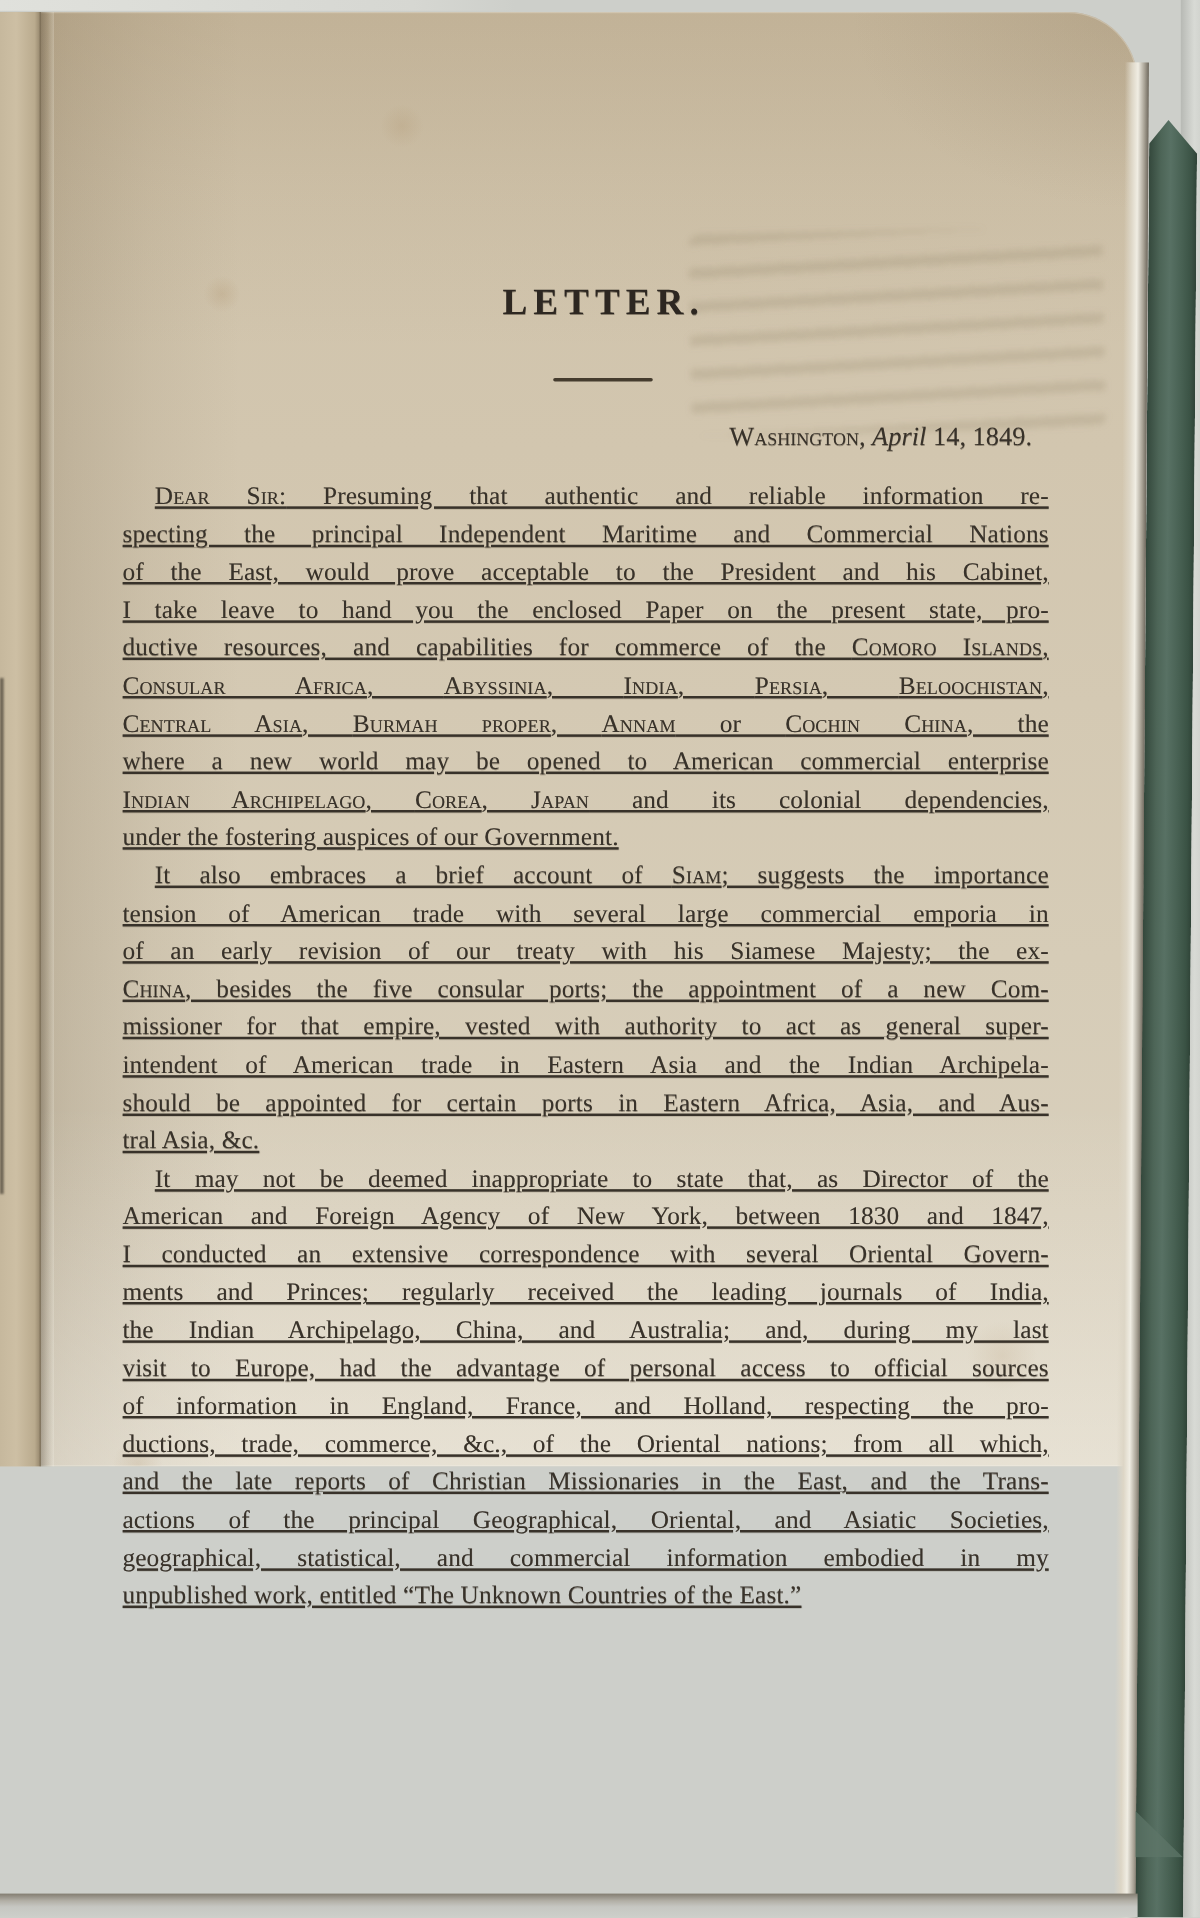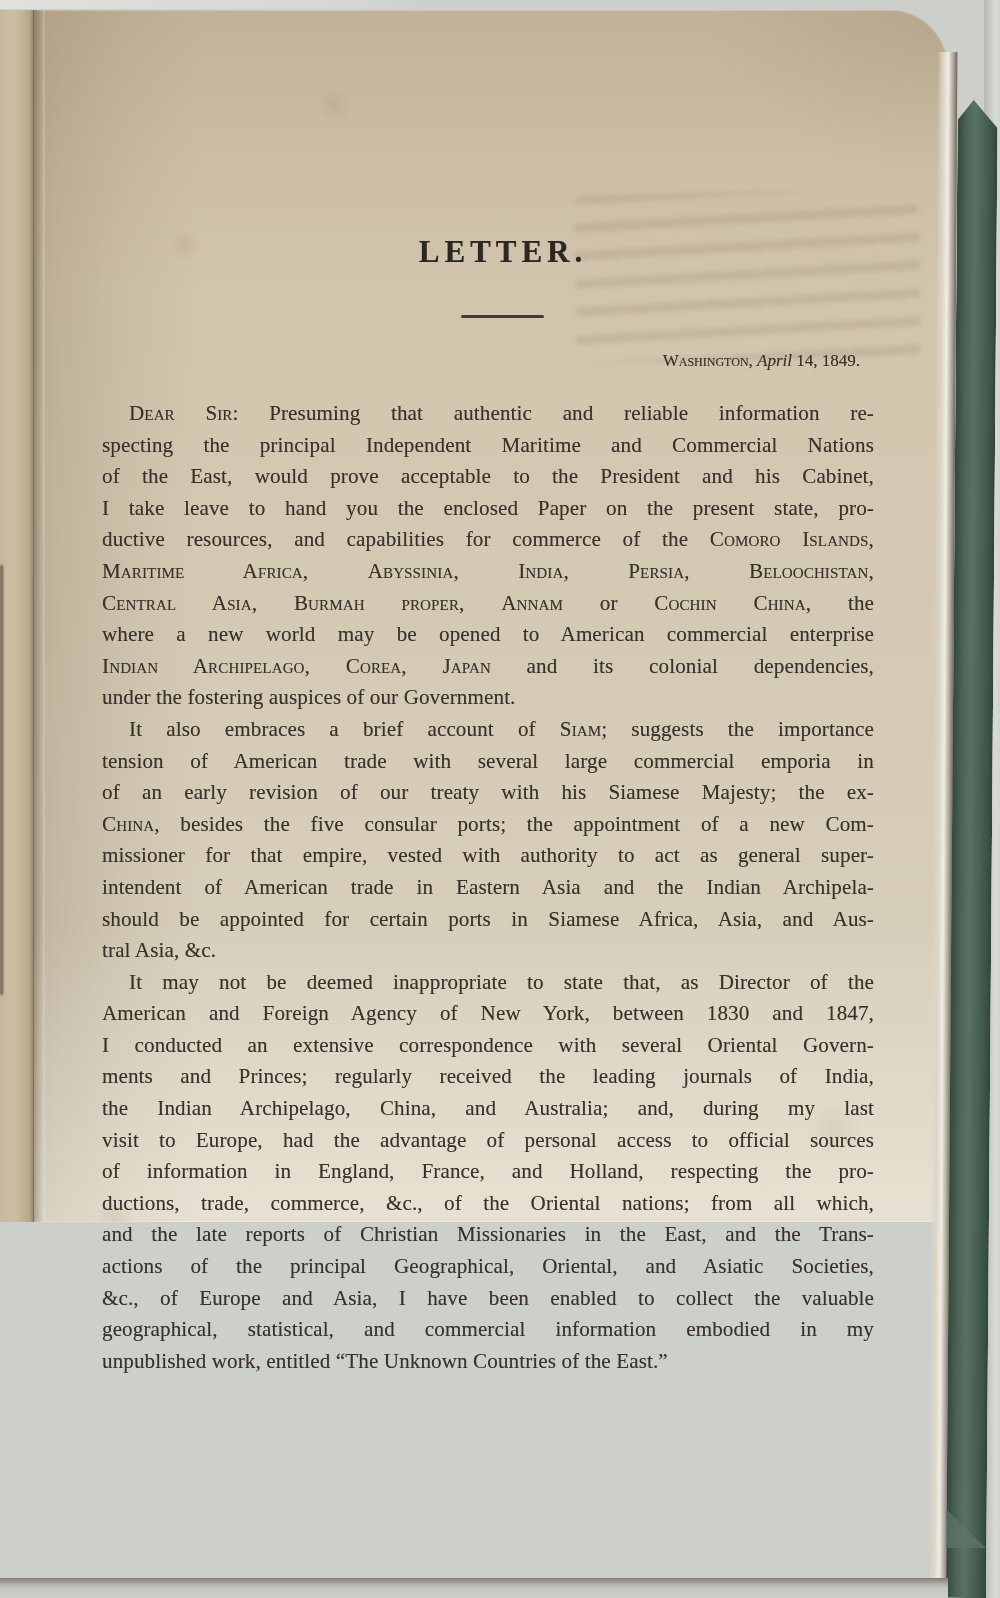--- a/index.html
+++ b/index.html
@@ -74,34 +74,34 @@
     font-size: 31px; font-weight: bold; letter-spacing: 5px;
     color: #2d2721;
     text-shadow: 0.3px 0.4px 0.4px rgba(45,38,26,.45);
   }
   .rule {
     position: absolute; top: 305px; left: 461px; width: 83px; height: 3px;
     background: #453c2e; border-radius: 2px;
   }
   .dateline {
     position: absolute; top: 341px; right: 88px;
-    font-size: 17px; color: var(--ink);
+    font-size: 22px; color: var(--ink);
     text-shadow: 0.2px 0.3px 0.3px rgba(50,40,28,.4);
     margin-left: 33px;
   }
   .body-text {
     position: absolute; top: 388px; left: 102px; width: 772px;
     font-size: 21px; line-height: 31.6px; color: var(--ink);
     text-shadow: 0.2px 0.3px 0.3px rgba(50,40,28,.4);
     letter-spacing: 0.15px;
   }
   .para { margin: 0; }
   .line {
     text-align: justify; text-align-last: justify;
-    height: 31.6px; overflow: hidden; white-space: normal;
+    height: 31.6px; overflow: hidden; white-space: normal; text-decoration: underline;
   }
   .line.first { text-indent: 27px; }
   .line.last { text-align-last: left; }
   .sc { font-variant: small-caps; }
   .i  { font-style: italic; }
 
   
   .pages-edge {
     position: absolute; left: 928px; top: 52px; width: 20px; height: 1546px;
     background: linear-gradient(90deg, rgba(220,212,196,0), #ddd6c6 30%, #f0ede3 55%, #a8a295 82%, #6e685d 100%);
@@ -142,48 +142,47 @@
 
     <div class="dateline"><span class="sc">Washington</span><span>, </span><span class="i">April</span><span> 14, 1849.</span></div>
 
     <div class="body-text" id="letter-body">
         <div class="para">
           <div class="line first"><span class="sc">Dear Sir:</span><span>&nbsp;Presuming that authentic and reliable information re-</span></div>
           <div class="line"><span>specting the principal Independent Maritime and Commercial Nations</span></div>
           <div class="line"><span>of the East, would prove acceptable to the President and his Cabinet,</span></div>
           <div class="line"><span>I take leave to hand you the enclosed Paper on the present state, pro-</span></div>
           <div class="line"><span>ductive resources, and capabilities for commerce of the </span><span class="sc">Comoro Islands</span><span>,</span></div>
-          <div class="line"><span class="sc">Maritime Africa</span><span>, </span><span class="sc">Abyssinia</span><span>, </span><span class="sc">India</span><span>, </span><span class="sc">Persia</span><span>, </span><span class="sc">Beloochistan</span><span>,</span></div>
+          <div class="line"><span class="sc">Consular Africa</span><span>, </span><span class="sc">Abyssinia</span><span>, </span><span class="sc">India</span><span>, </span><span class="sc">Persia</span><span>, </span><span class="sc">Beloochistan</span><span>,</span></div>
           <div class="line"><span class="sc">Central Asia</span><span>, </span><span class="sc">Burmah proper</span><span>, </span><span class="sc">Annam</span><span>&nbsp;or </span><span class="sc">Cochin China</span><span>, the</span></div>
           <div class="line"><span>where a new world may be opened to American commercial enterprise</span></div>
           <div class="line"><span class="sc">Indian Archipelago</span><span>, </span><span class="sc">Corea</span><span>, </span><span class="sc">Japan</span><span>&nbsp;and its colonial dependencies,</span></div>
           <div class="line last"><span>under the fostering auspices of our Government.</span></div>
         </div>
         <div class="para">
           <div class="line first"><span>It also embraces a brief account of </span><span class="sc">Siam</span><span>; suggests the importance</span></div>
           <div class="line"><span>tension of American trade with several large commercial emporia in</span></div>
           <div class="line"><span>of an early revision of our treaty with his Siamese Majesty; the ex-</span></div>
           <div class="line"><span class="sc">China</span><span>, besides the five consular ports; the appointment of a new Com-</span></div>
           <div class="line"><span>missioner for that empire, vested with authority to act as general super-</span></div>
           <div class="line"><span>intendent of American trade in Eastern Asia and the Indian Archipela-</span></div>
-          <div class="line"><span>should be appointed for certain ports in Siamese Africa, Asia, and Aus-</span></div>
+          <div class="line"><span>should be appointed for certain ports in Eastern Africa, Asia, and Aus-</span></div>
           <div class="line last"><span>tral Asia, &amp;c.</span></div>
         </div>
         <div class="para">
           <div class="line first"><span>It may not be deemed inappropriate to state that, as Director of the</span></div>
           <div class="line"><span>American and Foreign Agency of New York, between 1830 and 1847,</span></div>
           <div class="line"><span>I conducted an extensive correspondence with several Oriental Govern-</span></div>
           <div class="line"><span>ments and Princes; regularly received the leading journals of India,</span></div>
           <div class="line"><span>the Indian Archipelago, China, and Australia; and, during my last</span></div>
           <div class="line"><span>visit to Europe, had the advantage of personal access to official sources</span></div>
           <div class="line"><span>of information in England, France, and Holland, respecting the pro-</span></div>
           <div class="line"><span>ductions, trade, commerce, &amp;c., of the Oriental nations; from all which,</span></div>
           <div class="line"><span>and the late reports of Christian Missionaries in the East, and the Trans-</span></div>
           <div class="line"><span>actions of the principal Geographical, Oriental, and Asiatic Societies,</span></div>
-          <div class="line"><span>&amp;c., of Europe and Asia, I have been enabled to collect the valuable</span></div>
           <div class="line"><span>geographical, statistical, and commercial information embodied in my</span></div>
           <div class="line last"><span>unpublished work, entitled “The Unknown Countries of the East.”</span></div>
         </div>
       </div>
   </div>
 
   <div class="pages-edge"></div>
   <div class="cover"></div>
   <div class="cover-fold"></div>
   <div class="table-strip"></div>

